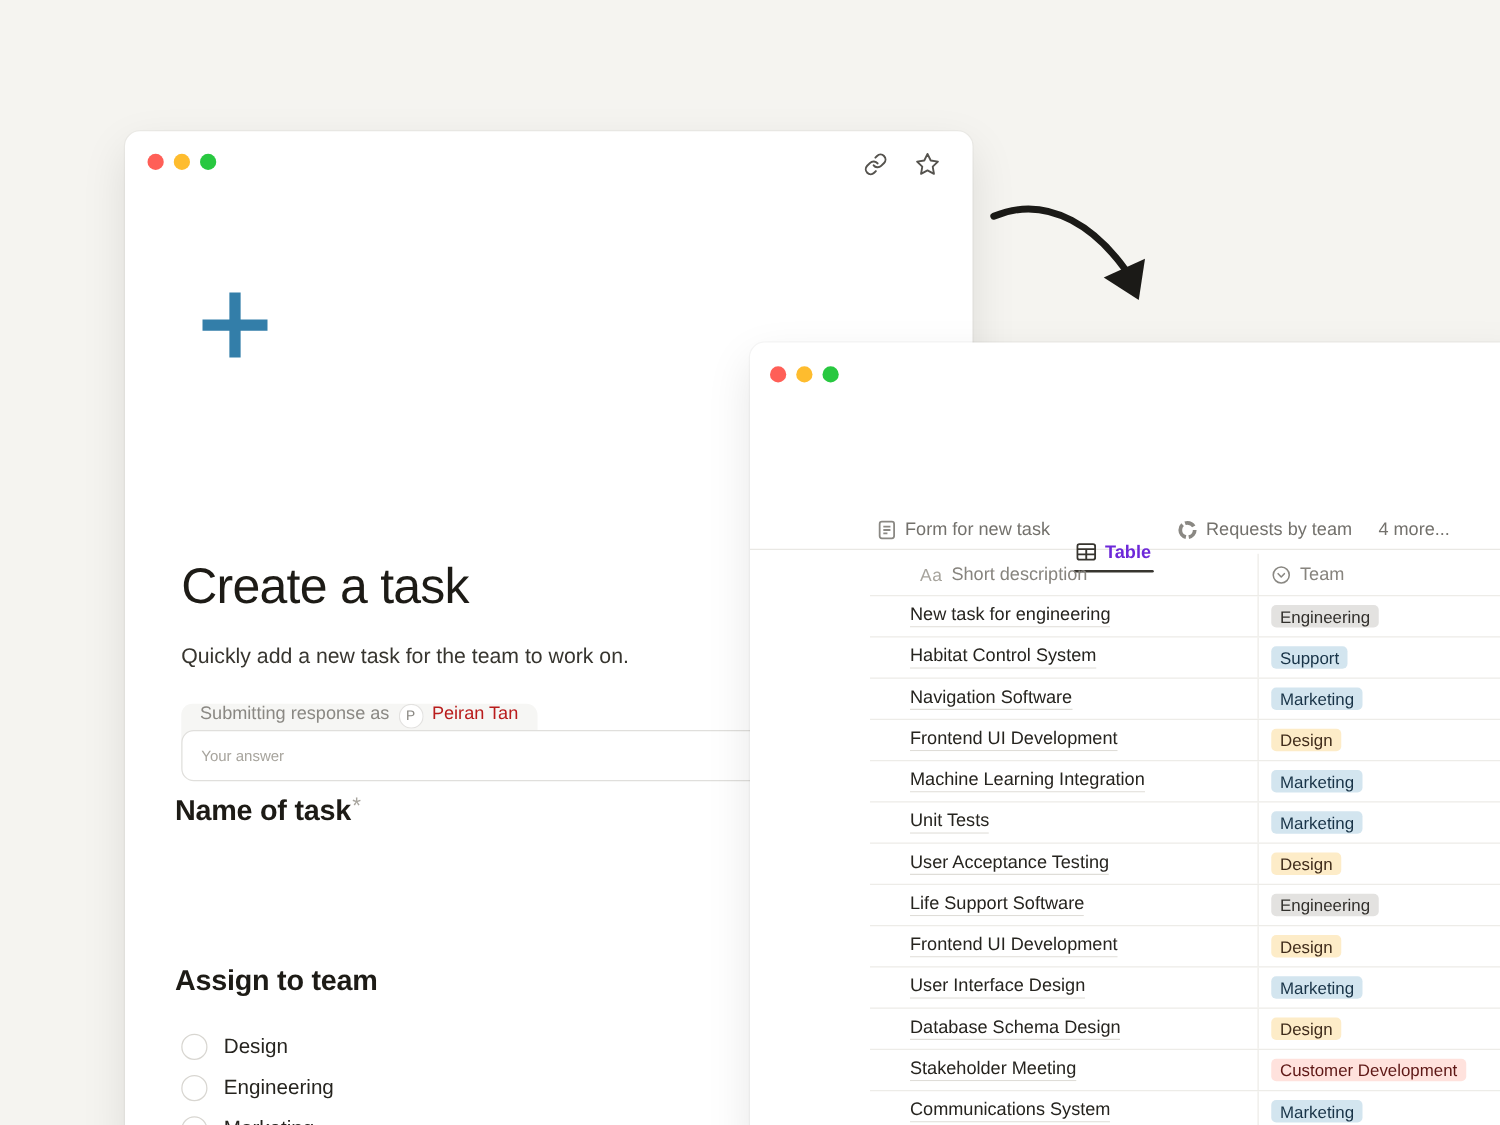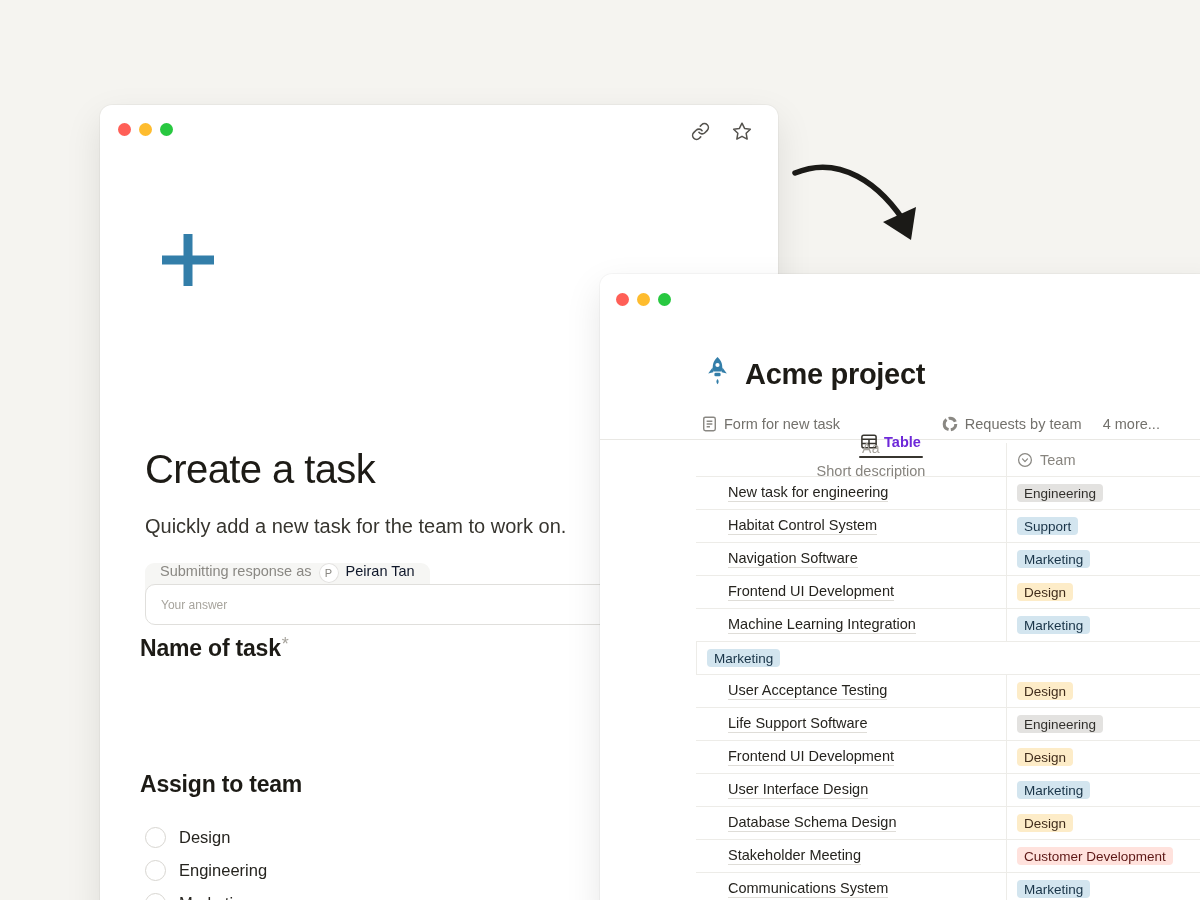--- a/index.html
+++ b/index.html
@@ -19,24 +19,24 @@
   .traffic { position:absolute; display:flex; gap:8px; }
   .form-window .traffic { left:18px; top:123px; top:18px; }
   .dot { width:13px; height:13px; border-radius:50%; }
   .dot-red { background:#FF5F57; }
   .dot-yellow { background:#FEBC2E; }
   .dot-green { background:#28C840; }
   .win-actions { position:absolute; right:26px; top:16px; display:flex; gap:22px; align-items:center; }
   .win-actions svg { display:block; }
   .plus-icon { position:absolute; left:59px; top:126px; }
   .form-title { position:absolute; left:45px; top:342px; font-size:40px; font-weight:400; letter-spacing:-0.6px; color:#1D1B16; }
-  .form-subtitle { position:absolute; left:45px; top:410px; font-size:20px; color:#37352F; }
+  .form-subtitle { position:absolute; left:45px; top:410px; font-size:17px; color:#37352F; }
   .submit-pill { position:absolute; left:45px; top:458px; height:37px; display:inline-flex; align-items:flex-start; gap:7px; padding:0 15px; background:#F6F6F4; border-radius:9px; font-size:14.5px; color:#8A8883; }
   .pill-avatar { width:20px; height:20px; border-radius:50%; background:#fff; box-shadow:0 0 0 1px #E3E2E0 inset; color:#8A8883; font-size:11px; display:flex; align-items:center; justify-content:center; }
-  .pill-user { color:#0f172a; }
+  .pill-user { color:#b91c1c; }
   .field-label { position:absolute; left:40px; font-size:23px; font-weight:700; color:#1D1B16; letter-spacing:-0.2px; }
   .label-name { top:529px; }
   .required { color:#A7A49D; font-size:18px; vertical-align:6px; margin-left:1px; font-weight:400; }
   .answer-input { position:absolute; left:45px; top:479px; width:562px; height:41px; border:1px solid #E0DFDC; border-radius:10px; padding:0 15px; font-size:12px; font-family:"Liberation Sans", sans-serif; color:#37352F; background:#fff; outline:none; }
   .answer-input::placeholder { color:#A7A49D; }
   .label-assign { top:666px; }
   .radio-list { position:absolute; left:45px; top:722px; display:flex; flex-direction:column; gap:12px; }
   .radio-row { display:flex; align-items:center; gap:13px; height:21px; }
   .radio-circle { width:21px; height:21px; border-radius:50%; border:1.5px solid #D8D6D1; background:#fff; flex:none; }
   .radio-label { font-size:16.5px; color:#26241F; }
@@ -49,21 +49,21 @@
   .project-title { font-size:29px; font-weight:700; letter-spacing:-0.3px; color:#1D1B16; }
   .tabs { position:absolute; left:0; top:135px; width:620px; height:31px; border-bottom:1px solid #E9E8E4; display:flex; align-items:center; gap:21px; padding-left:102px; }
   .tab { display:flex; align-items:center; gap:7px; font-size:14.5px; color:#73716C; height:31px; position:relative; white-space:nowrap; }
   .tab svg { flex:none; }
   .tab.active { color:#6d28d9; font-weight:700;margin-top:35px; }
   .tab.active::after { content:""; position:absolute; left:-2px; right:-2px; bottom:-1px; height:2.5px; background:#37352F; border-radius:2px; }
   .table-area { position:absolute; left:96px; top:169px; width:524px; }
   .trow { display:flex; align-items:center; height:33px; border-bottom:1px solid #EDECE8; }
   .trow-header { height:34px; color:#87847E; font-size:14.5px; }
   .col-desc { width:310px; padding-left:32px; display:flex; align-items:center; gap:7px; overflow:hidden; }
-  .trow-header .col-desc { padding-left:40px;flex-direction:column; }
+  .trow-header .col-desc { padding-left:40px; }
   .col-team { flex:1; padding-left:10px; display:flex; align-items:center; gap:7px; border-left:1px solid #EDECE8; height:100%; }
   .aa-glyph { font-size:14px; color:#A7A49D; letter-spacing:0.5px; }
   .desc-text { font-size:14.5px; font-weight:500; color:#26241F; border-bottom:1px solid #DFDDD8; padding-bottom:0.5px; white-space:nowrap; }
   .tag { display:inline-block; padding:1.5px 7px; border-radius:4px; font-size:13.5px; white-space:nowrap; }
 </style>
 </head>
 <body>
 
 <div class="window form-window">
   <div class="traffic">
@@ -128,33 +128,20 @@
   </svg>
 </div>
 
 <div class="window table-window">
   <div class="traffic">
     <div class="dot dot-red"></div>
     <div class="dot dot-yellow"></div>
     <div class="dot dot-green"></div>
   </div>
 
-  <div class="project-title-row">
-    <span>
-      <svg width="25" height="33" viewBox="0 0 25 33">
-        <path d="M12.5 1 C16.5 4.5 18.3 9.5 16.7 15.5 L8.3 15.5 C6.7 9.5 8.5 4.5 12.5 1 Z" fill="#337EA9"></path>
-        <path d="M7.6 11.5 L3.2 17.5 L8.3 16.2 Z" fill="#337EA9"></path>
-        <path d="M17.4 11.5 L21.8 17.5 L16.7 16.2 Z" fill="#337EA9"></path>
-        <rect x="9.4" y="16.8" width="6.2" height="3.4" rx="1.3" fill="#337EA9"></rect>
-        <circle cx="12.5" cy="9" r="2.1" fill="#fff"></circle>
-        <path d="M12.5 23 C14 24.6 14 26.6 12.5 28.2 C11 26.6 11 24.6 12.5 23 Z" fill="#337EA9"></path>
-      </svg>
-    </span>
-    <span class="project-title">Acme project</span>
-  </div>
 
   <div class="tabs">
     <div class="tab">
       <svg width="15" height="16" viewBox="0 0 16 18" fill="none" stroke="#8A8883" stroke-width="1.6">
         <rect x="1.5" y="1.5" width="13" height="15" rx="2"></rect>
         <path d="M4.8 6 H11.2 M4.8 9 H11.2 M4.8 12 H8.5"></path>
       </svg>
       <span>Form for new task</span>
     </div>
     <div class="tab active">
@@ -229,20 +216,23 @@
   <div class="trow">
     <div class="col-desc">
       <span class="desc-text">Machine Learning Integration</span>
     </div>
     <div class="col-team">
       <span class="tag" style="background: rgb(211, 229, 239); color: rgb(24, 51, 71);">Marketing</span>
     </div>
   </div>
 
   <div class="trow">
+    <div class="col-desc">
+      <span class="desc-text">Unit Tests</span>
+    </div>
     <div class="col-team">
       <span class="tag" style="background: rgb(211, 229, 239); color: rgb(24, 51, 71);">Marketing</span>
     </div>
   </div>
 
   <div class="trow">
     <div class="col-desc">
       <span class="desc-text">User Acceptance Testing</span>
     </div>
     <div class="col-team">

